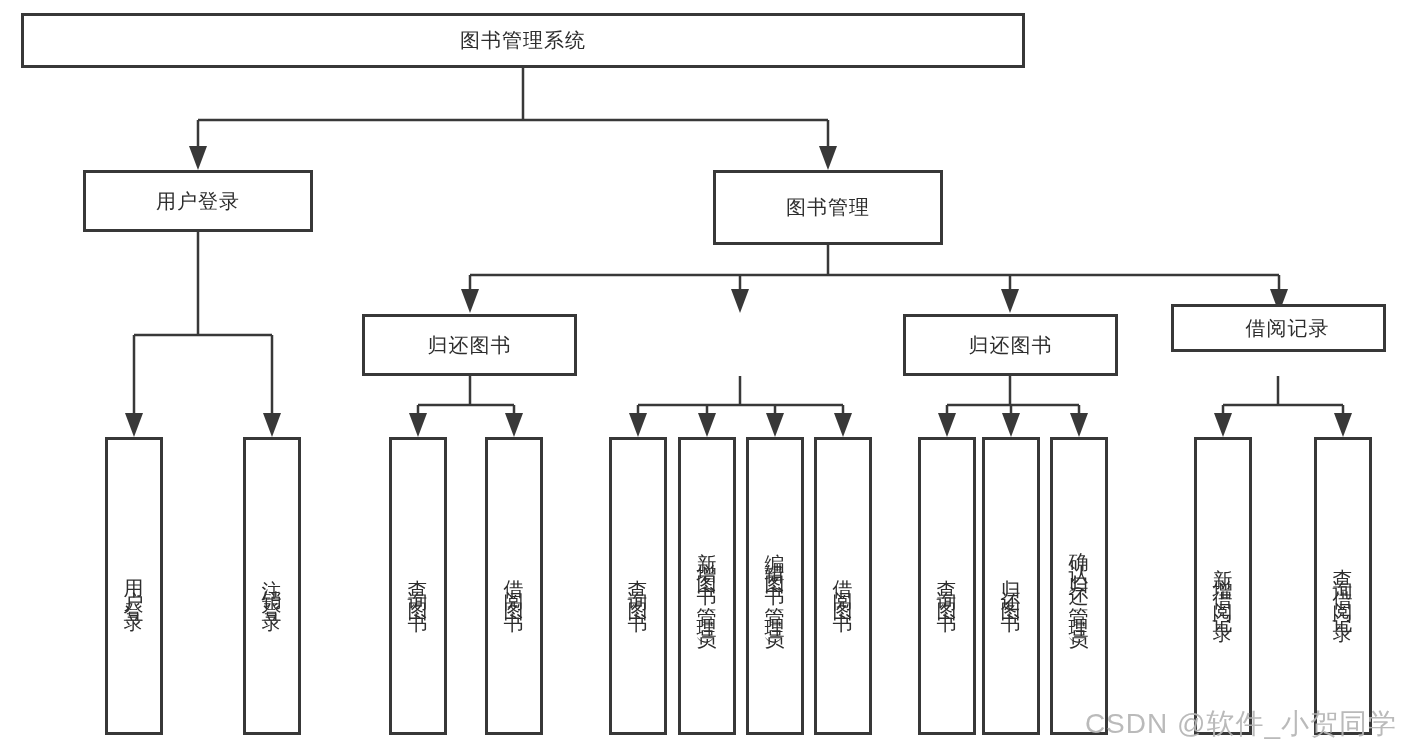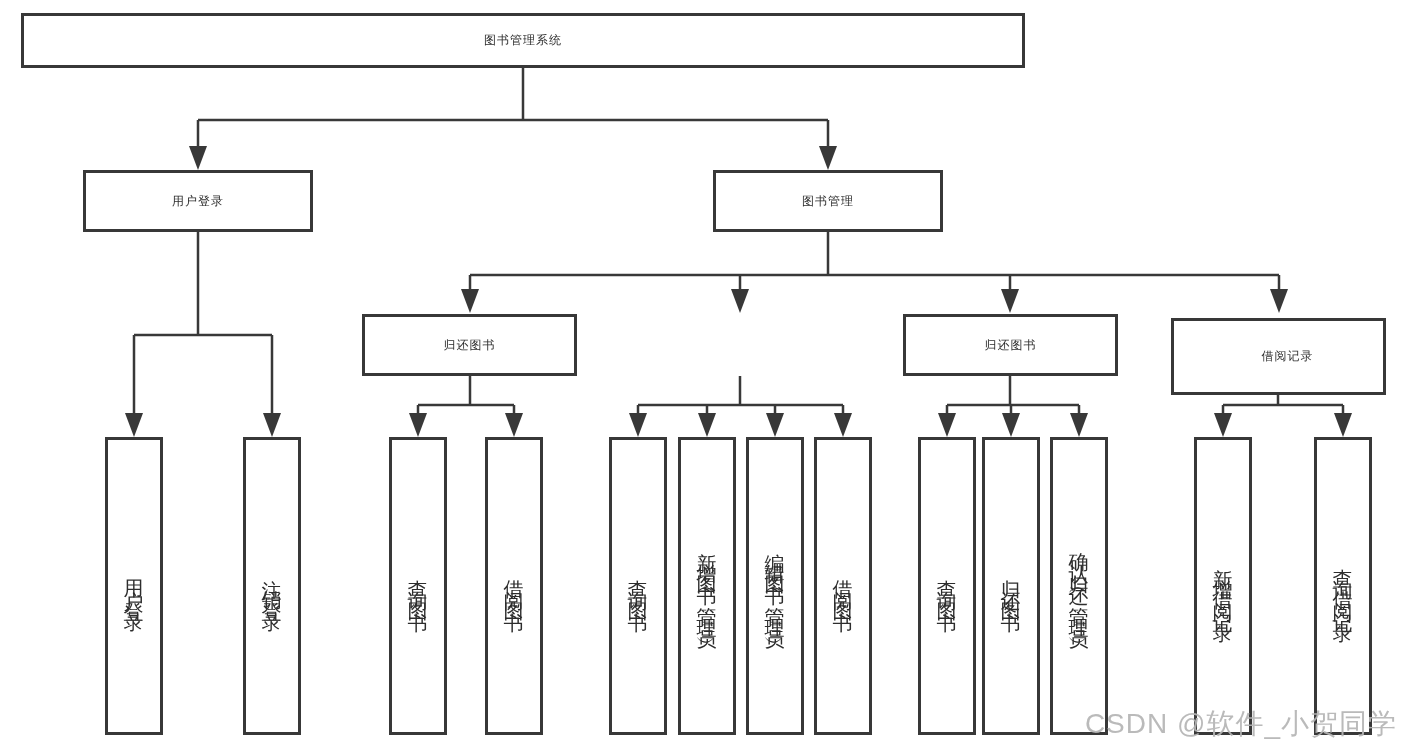--- a/index.html
+++ b/index.html
@@ -36,21 +36,21 @@
     stroke:none;
   }
   .node{
     position:absolute;
     box-sizing:border-box;
     border:3px solid var(--line);
     background:#ffffff;
     display:flex;
     align-items:center;
     justify-content:center;
-    font-size:12px;
+    font-size:20px;
     letter-spacing:1px;
     color:var(--text);
     z-index:2;
     text-align:center;
   }
   .vnode{
     writing-mode:vertical-rl;
     text-orientation:mixed;
     letter-spacing:11px;
     line-height:1;
@@ -120,25 +120,25 @@
     <g>
       <path class="line" d="M1278 376 V405 M1223 405 H1343 M1223 405 V415 M1343 405 V415"></path>
       <path class="arrow" d="M1214 413 L1232 413 L1223 437 Z"></path>
       <path class="arrow" d="M1334 413 L1352 413 L1343 437 Z"></path>
     </g>
   </svg>
 
   <div class="node" style="left:21px;top:13px;width:1004px;height:55px;">图书管理系统</div>
 
   <div class="node" style="left:83px;top:170px;width:230px;height:62px;">用户登录</div>
-  <div class="node" style="left:713px;top:170px;width:230px;height:62px;">图书管理</div>
+  <div class="node" style="left:713px;top:170px;width:230px;height:75px;">图书管理</div>
 
   <div class="node" style="left:362px;top:314px;width:215px;height:62px;">归还图书</div>
   <div class="node" style="left:903px;top:314px;width:215px;height:62px;">归还图书</div>
-  <div class="node" style="left:1171px;top:318px;width:215px;height:77px;padding-left:18px;">借阅记录</div>
+  <div class="node" style="left:1171px;top:304px;width:215px;height:48px;padding-left:18px;">借阅记录</div>
 
   <div class="node vnode" style="left:105px;top:437px;width:58px;height:298px;">用户登录</div>
   <div class="node vnode" style="left:243px;top:437px;width:58px;height:298px;">注销登录</div>
 
   <div class="node vnode" style="left:389px;top:437px;width:58px;height:298px;">查询图书</div>
   <div class="node vnode" style="left:485px;top:437px;width:58px;height:298px;">借阅图书</div>
 
   <div class="node vnode" style="left:609px;top:437px;width:58px;height:298px;">查询图书</div>
   <div class="node vnode" style="left:678px;top:437px;width:58px;height:298px;">新增图书（管理员）</div>
   <div class="node vnode" style="left:746px;top:437px;width:58px;height:298px;">编辑图书（管理员）</div>

